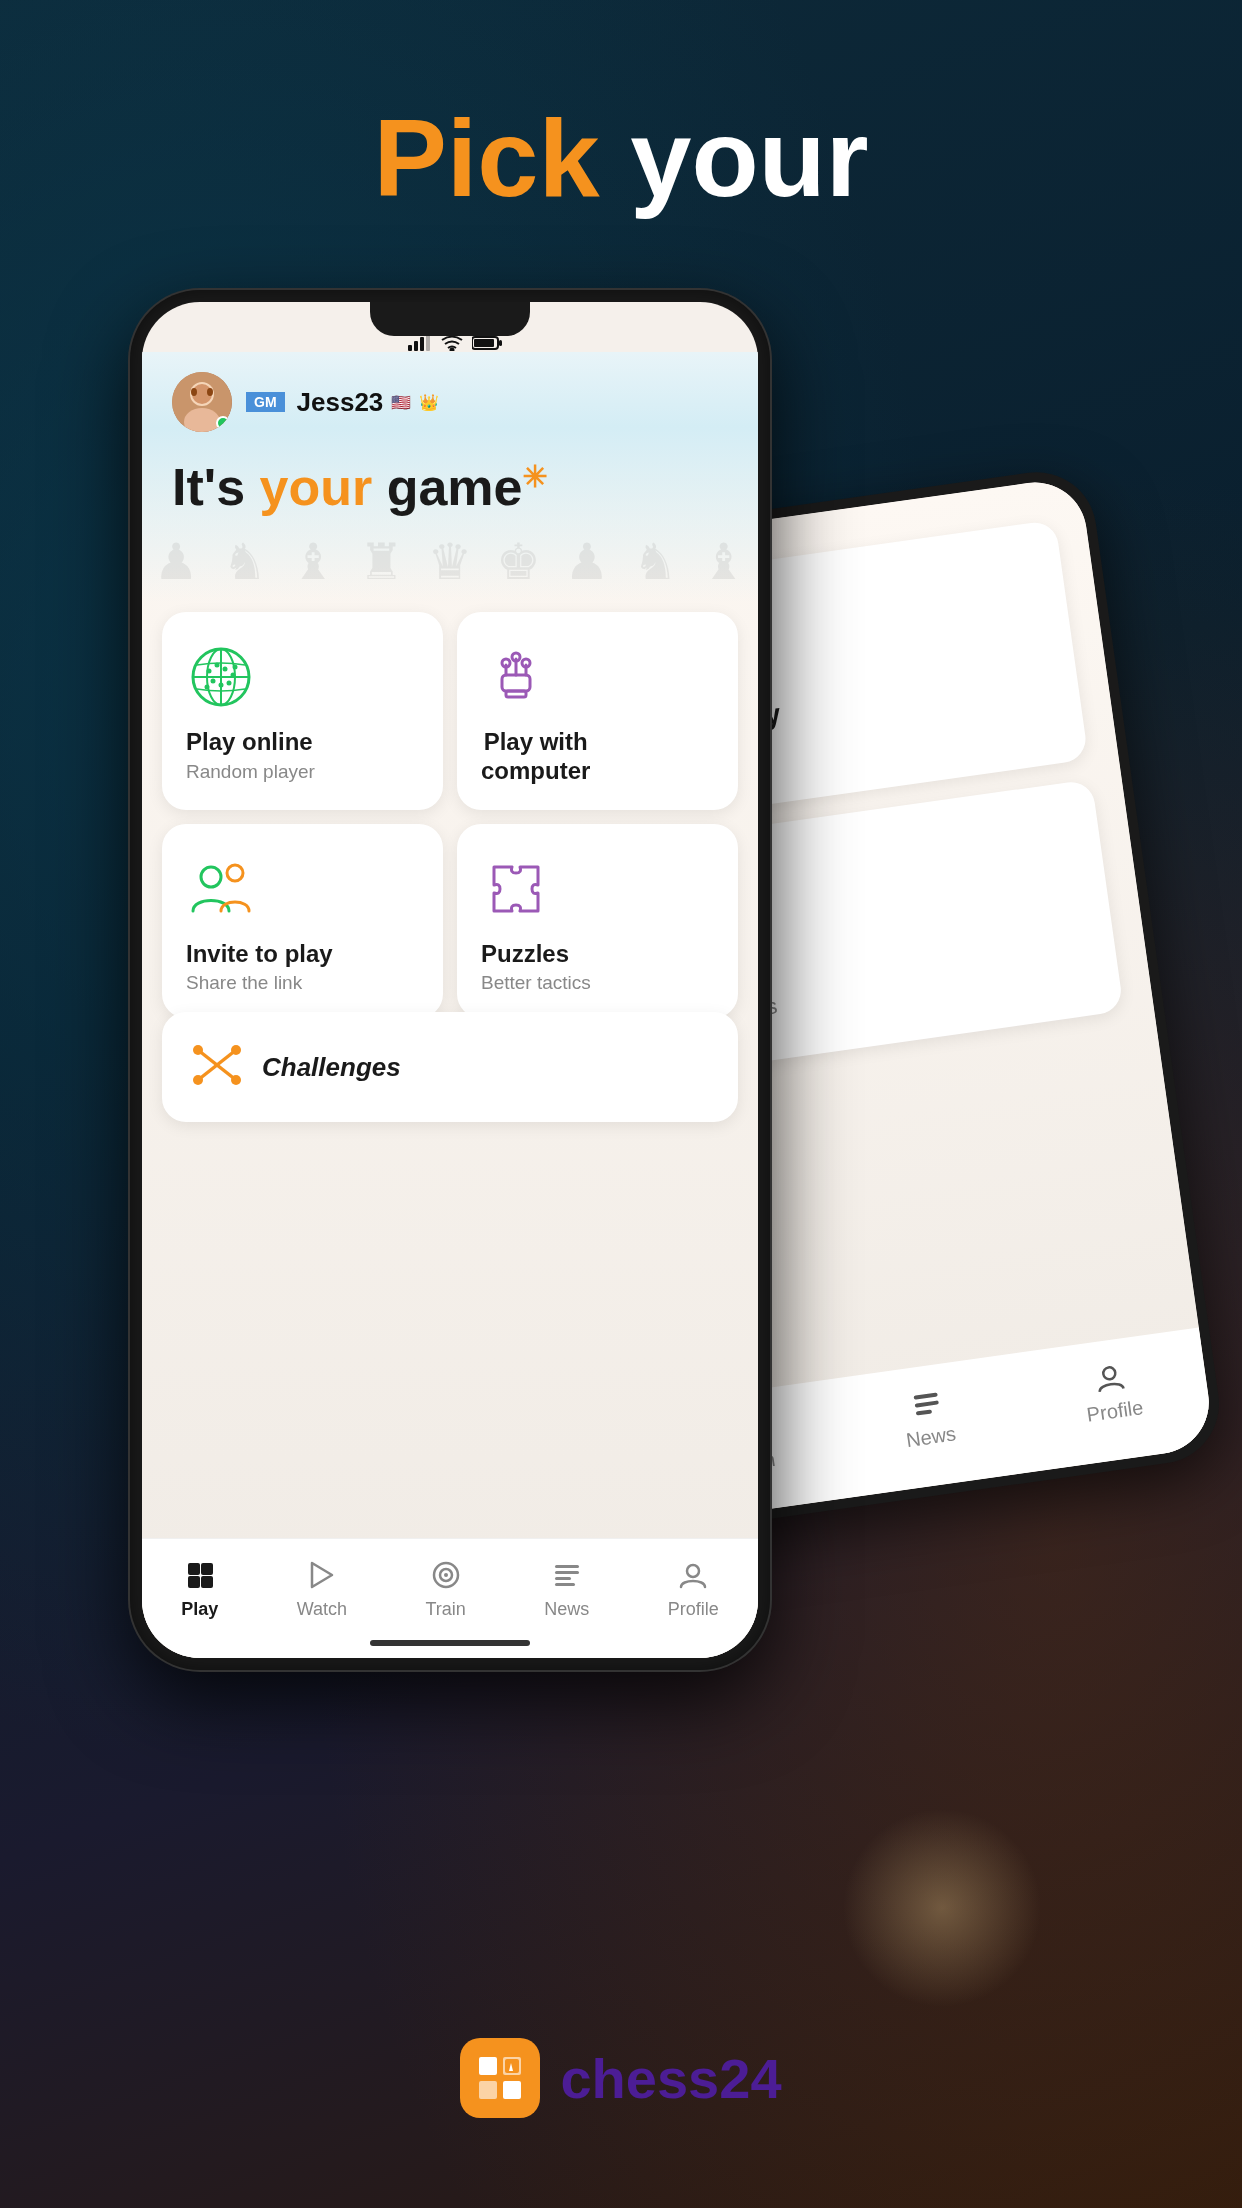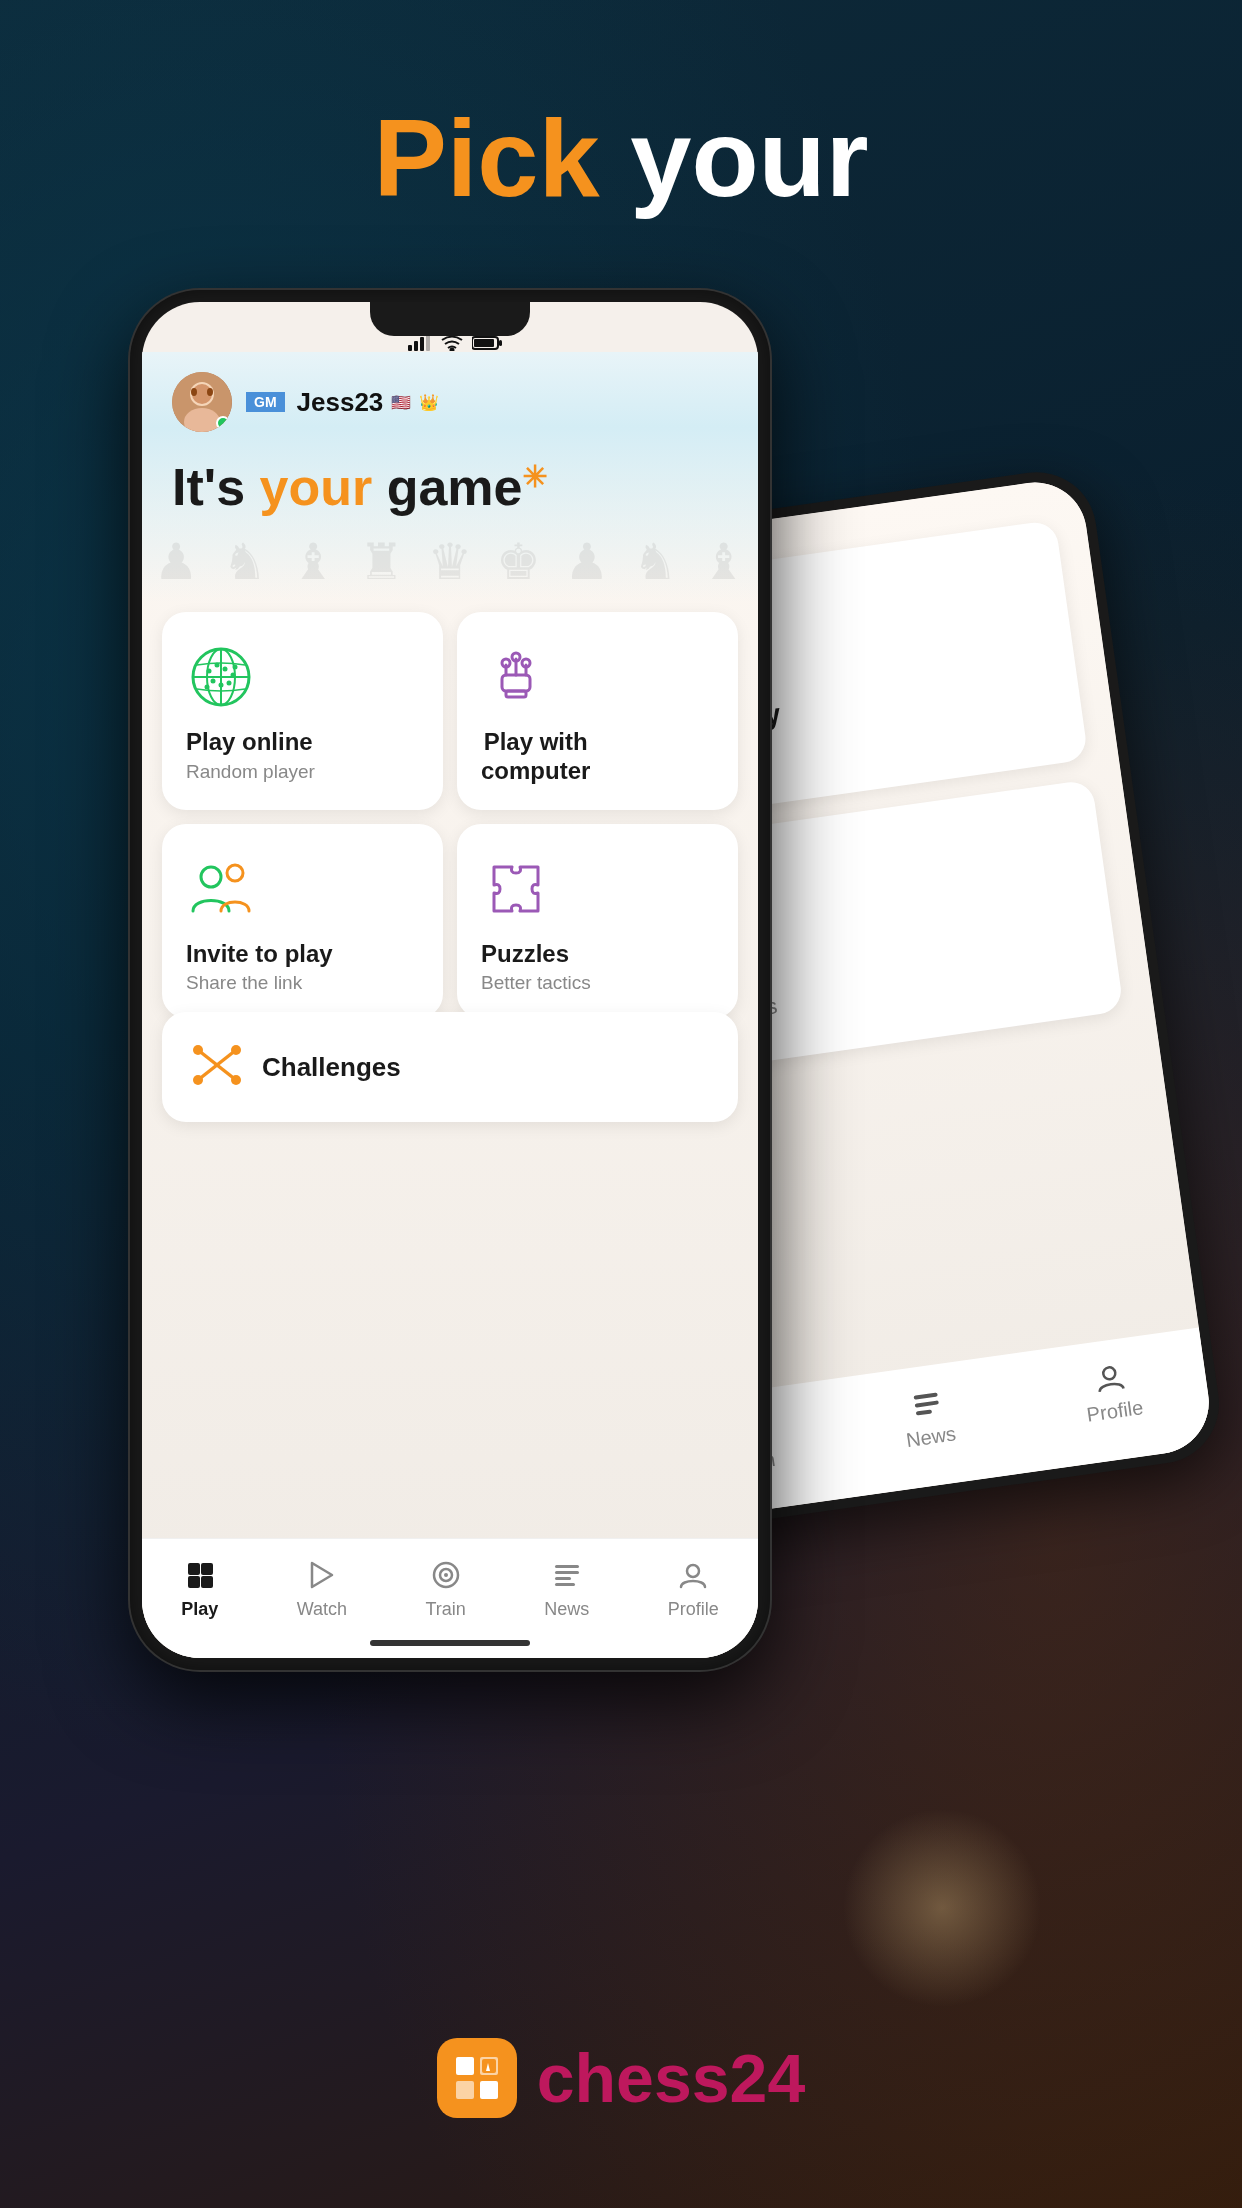--- a/index.html
+++ b/index.html
@@ -281,20 +281,21 @@
     .icon-computer svg { width: 64px; height: 64px; }
     .icon-invite svg { width: 64px; height: 64px; }
     .icon-puzzles svg { width: 64px; height: 64px; }
 
     .challenges-section {
       position: absolute;
       top: 660px;
       left: 20px;
       right: 20px;
       z-index: 10;
+      font-style: italic;
     }
 
     .challenges-card-inner {
       background: white;
       border-radius: 24px;
       padding: 28px 30px;
       box-shadow: 0 4px 16px rgba(0,0,0,0.08);
       display: flex;
       align-items: center;
       gap: 20px;
@@ -477,23 +478,23 @@
       height: 80px;
       background: #f5921e;
       border-radius: 20px;
       display: flex;
       align-items: center;
       justify-content: center;
       font-size: 40px;
     }
 
     .logo-text {
-      font-size: 68px;
+      font-size: 56px;
       font-weight: 800;
-      color: #be185d;
+      color: #4c1d95;
       text-align: right;
     }
 
     
     .light-burst {
       position: absolute;
       bottom: 200px;
       right: 200px;
       width: 200px;
       height: 200px;

